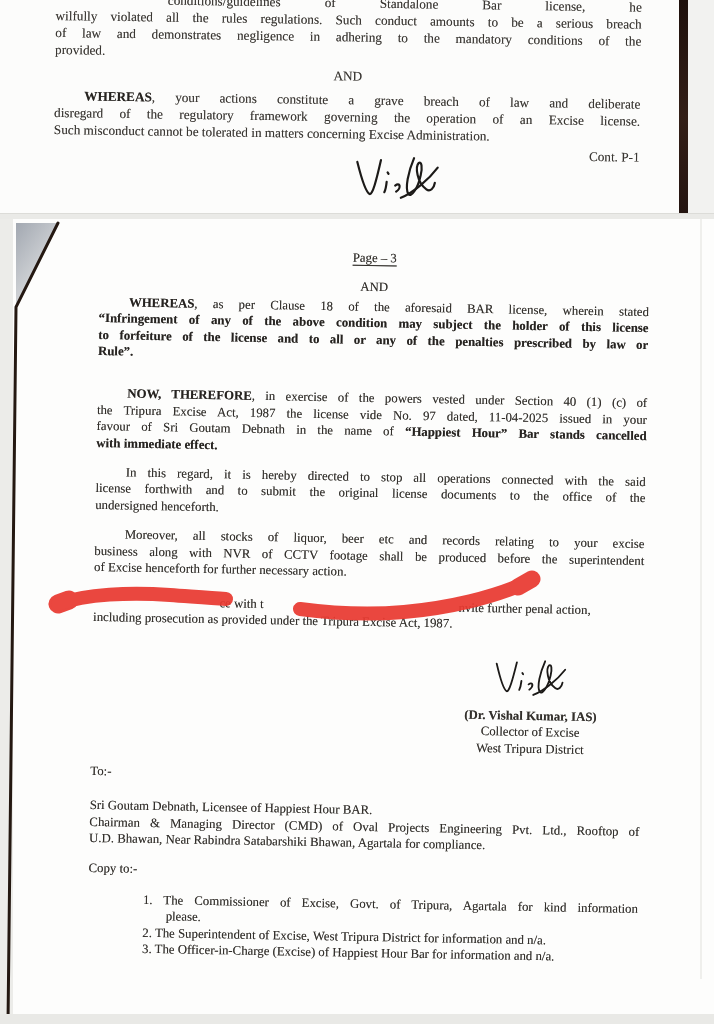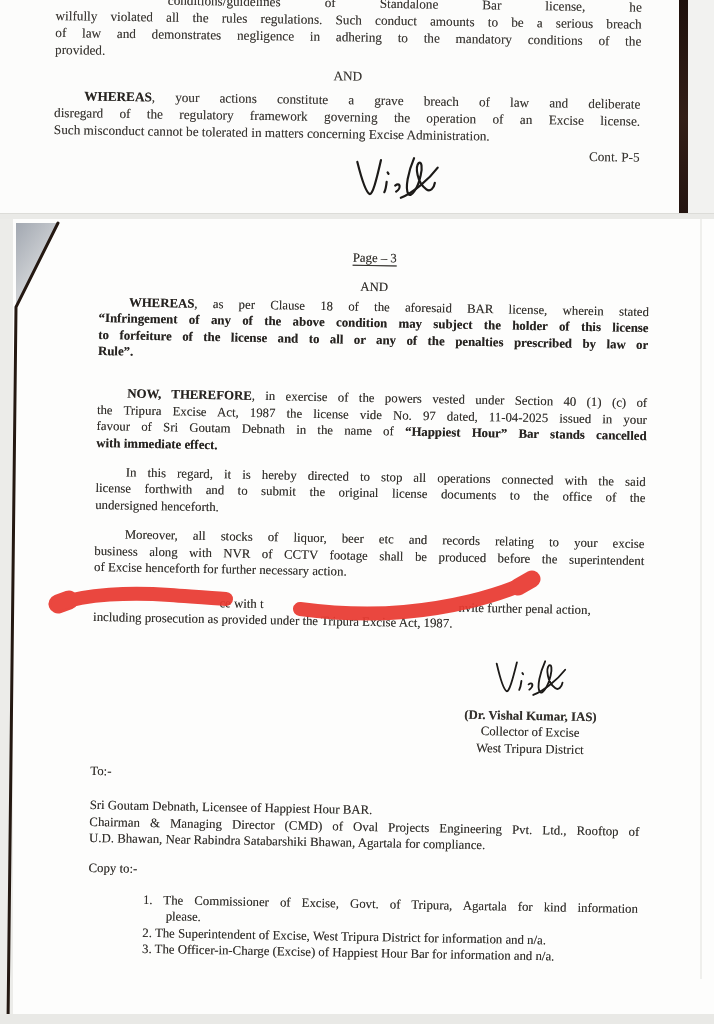--- a/index.html
+++ b/index.html
@@ -64,21 +64,21 @@
 <div id="section1">
   <div id="s1text">
       <div class="ln j" style="padding-left: 112px;"><span>conditions/guidelines of Standalone Bar license, he</span></div>
       <div class="ln j"><span>wilfully violated all the rules regulations. Such conduct amounts to be a serious breach</span></div>
       <div class="ln j"><span>of law and demonstrates negligence in adhering to the mandatory conditions of the</span></div>
       <div class="ln"><span>provided.</span></div>
       <div class="ln ctr" style="margin-top: 5px;"><span>AND</span></div>
       <div class="ln j ind" style="margin-top: 7px;"><span class="b">WHEREAS</span><span>, your actions constitute a grave breach of law and deliberate</span></div>
       <div class="ln j"><span>disregard of the regulatory framework governing the operation of an Excise license.</span></div>
       <div class="ln"><span>Such misconduct cannot be tolerated in matters concerning Excise Administration.</span></div>
-      <div class="ln rt" style="margin-top: 2px;"><span>Cont. P-5</span></div>
+      <div class="ln rt" style="margin-top: 2px;"><span>Cont. P-1</span></div>
     </div>
   <svg id="sig1" class="signature" width="104" height="64" viewBox="0 0 110 62">
     <path d="M12,14 C16,30 21,46 25,48 C28,49 32,34 37,12"></path>
     <path d="M44,25 l1,1.6"></path>
     <path d="M43,35 c-0.5,5 -1.5,9 -2.5,11"></path>
     <path d="M52,39 c5,-4 7,2 1,6.5"></path>
     <path d="M72,10 C66,24 62,42 66,48 C69,52 76,42 79,28 C81,20 80,13 77,15 C73,19 75,36 85,43 C89,46 93,42 94,36"></path>
     <path d="M58,52 C72,46 88,32 97,20"></path>
   </svg>
   <div id="s1edge"></div>

